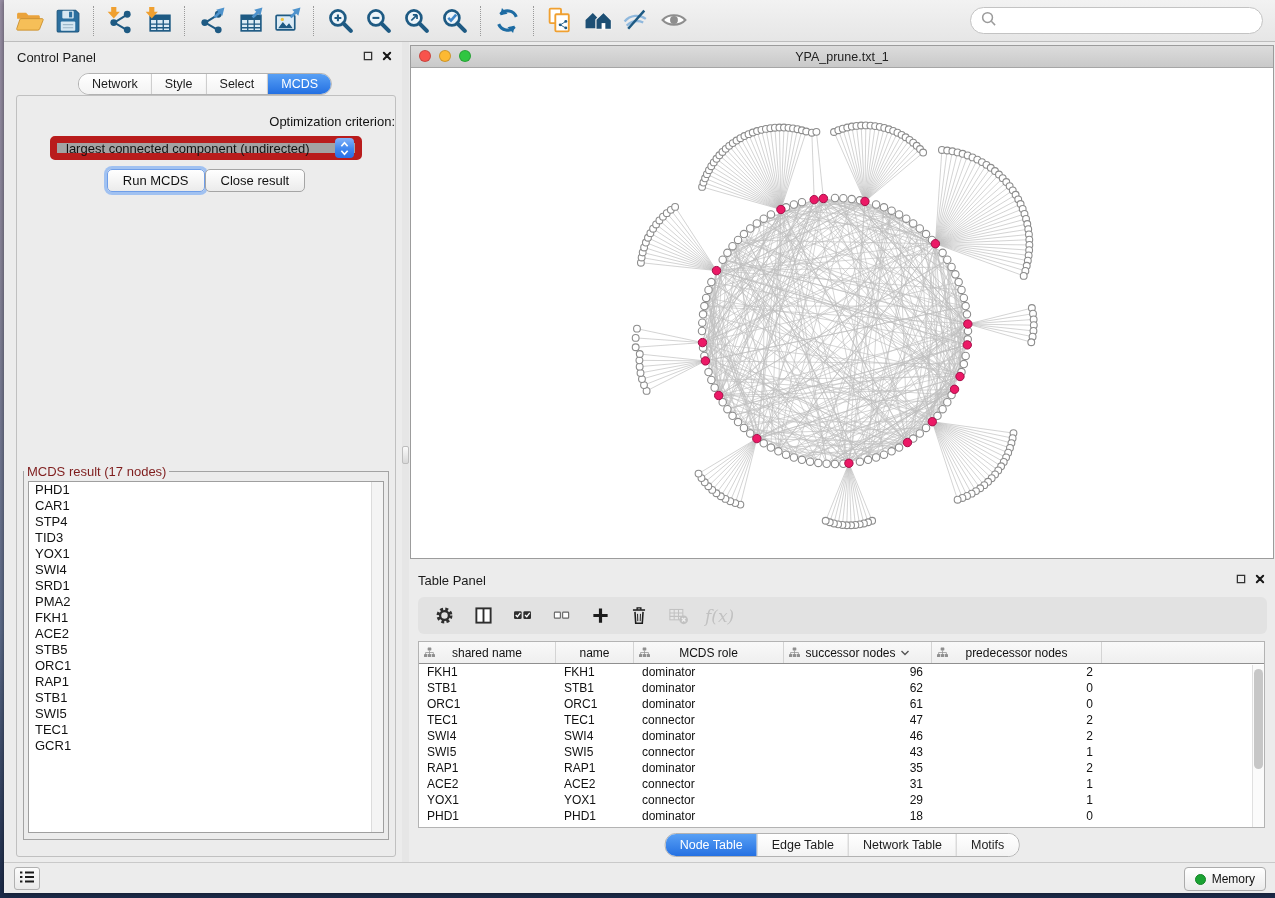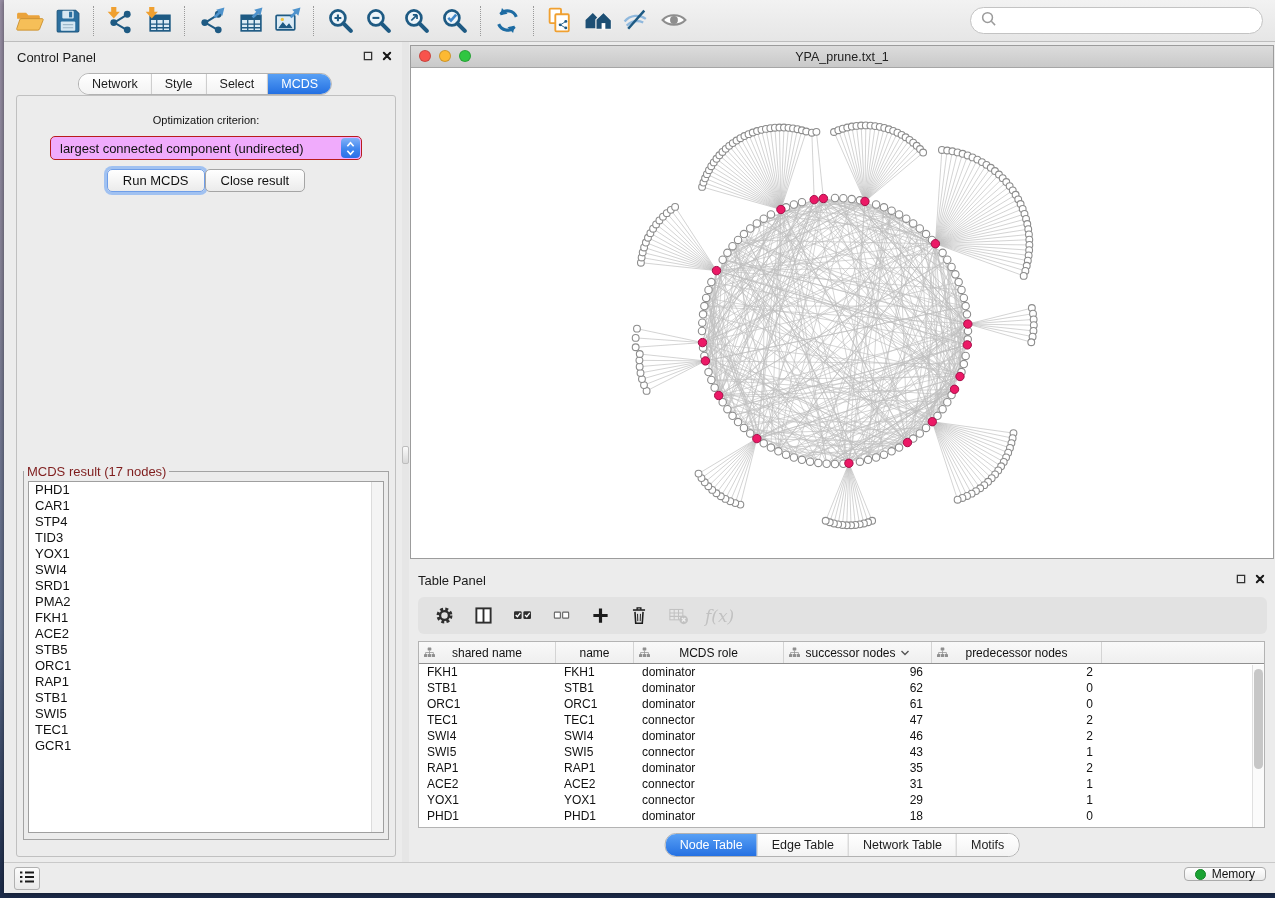--- a/index.html
+++ b/index.html
@@ -31,24 +31,24 @@
   .mini-btns span { display:inline-flex; }
   #cp-tabs { position:absolute; left:50%; transform:translateX(-50%); top:31px; }
   .seg-group { display:flex; border:1px solid #b2b2b2; border-radius:11px; overflow:hidden;
     background:#fff; }
   .seg { padding:3px 13px; font-size:12.5px; color:#1c1c1c; background:linear-gradient(#ffffff,#f3f3f3);
     border-left:1px solid #c9c9c9; white-space:nowrap; }
   .seg:first-child { border-left:none; }
   .seg.active { background:linear-gradient(#58a0f5,#2470e2); color:#fff; }
   #cp-box { position:absolute; left:8px; top:53px; width:380px; height:762px;
     border:1px solid #c0c0c0; border-radius:3px; background:#ececec; }
-  #criterion-label { position:absolute; left:0; right:0; top:18px; text-align:center;
-    font-size:11px; color:#111; }
+  #criterion-label { position:absolute; left:0; right:0; top:18px; text-align:right;
+    font-size:13px; color:#111; }
   #criterion-combo { position:absolute; left:33px; top:40px; width:312px; height:24px;
-    background:#f0abfc; border:1px solid #b91c1c; border-radius:5px;
+    background:#a3a3a3; border:7px solid #b91c1c; border-radius:5px;
     display:flex; align-items:center; }
   #criterion-combo .val { flex:1; font-size:13px; padding-left:9px; white-space:nowrap; color:#111; }
   #criterion-combo .step { width:19px; height:20px; margin-right:1px; border-radius:4px;
     background:linear-gradient(#82b2f8 0%,#3f86ee 55%,#2a6fe8 100%);
     display:flex; flex-direction:column; align-items:center; justify-content:center; gap:1px; }
   #cp-buttons { position:absolute; left:0; right:0; top:73px; display:flex; justify-content:center; gap:0; }
   .btn { background:linear-gradient(#ffffff,#ebebeb); border:1px solid #a5a5a5; border-radius:5px;
     font-size:13px; color:#111; padding:3px 15px; font-family:"Liberation Sans",sans-serif; }
   .btn.focused { box-shadow:0 0 0 3px rgba(98,158,245,.55); border-color:#6f9ee8; }
   #mcds-fieldset { position:absolute; left:6px; right:6px; top:368px; bottom:16px;
@@ -105,21 +105,21 @@
 
   #tp-tabs { position:absolute; left:50%; transform:translateX(-50%); top:268px; }
   #tp-tabs .seg { padding:4px 14px; font-size:12.5px; }
 
   
   #status-bar { position:absolute; left:0; right:0; top:862px; height:31px;
     background:#ececec; border-top:1px solid #c9c9c9; }
   #status-list-btn { position:absolute; left:10px; top:4px; width:26px; height:23px;
     background:linear-gradient(#fcfcfc,#e9e9e9); border:1px solid #b0b0b0; border-radius:3px;
     display:flex; align-items:center; justify-content:center; }
-  #memory-btn { position:absolute; right:9px; top:4px; height:14px;
+  #memory-btn { position:absolute; right:9px; top:4px; height:24px;
     background:linear-gradient(#ffffff,#ebebeb); border:1px solid #ababab; border-radius:4px;
     display:flex; align-items:center; gap:6px; padding:0 10px; font-size:12px; color:#111; }
   #memory-dot { width:11px; height:11px; border-radius:50%; background:#1ba333; border:1px solid #148427; }
 </style>
 </head>
 <body>
 
 <div id="desktop"></div>
 <div id="app">
 

